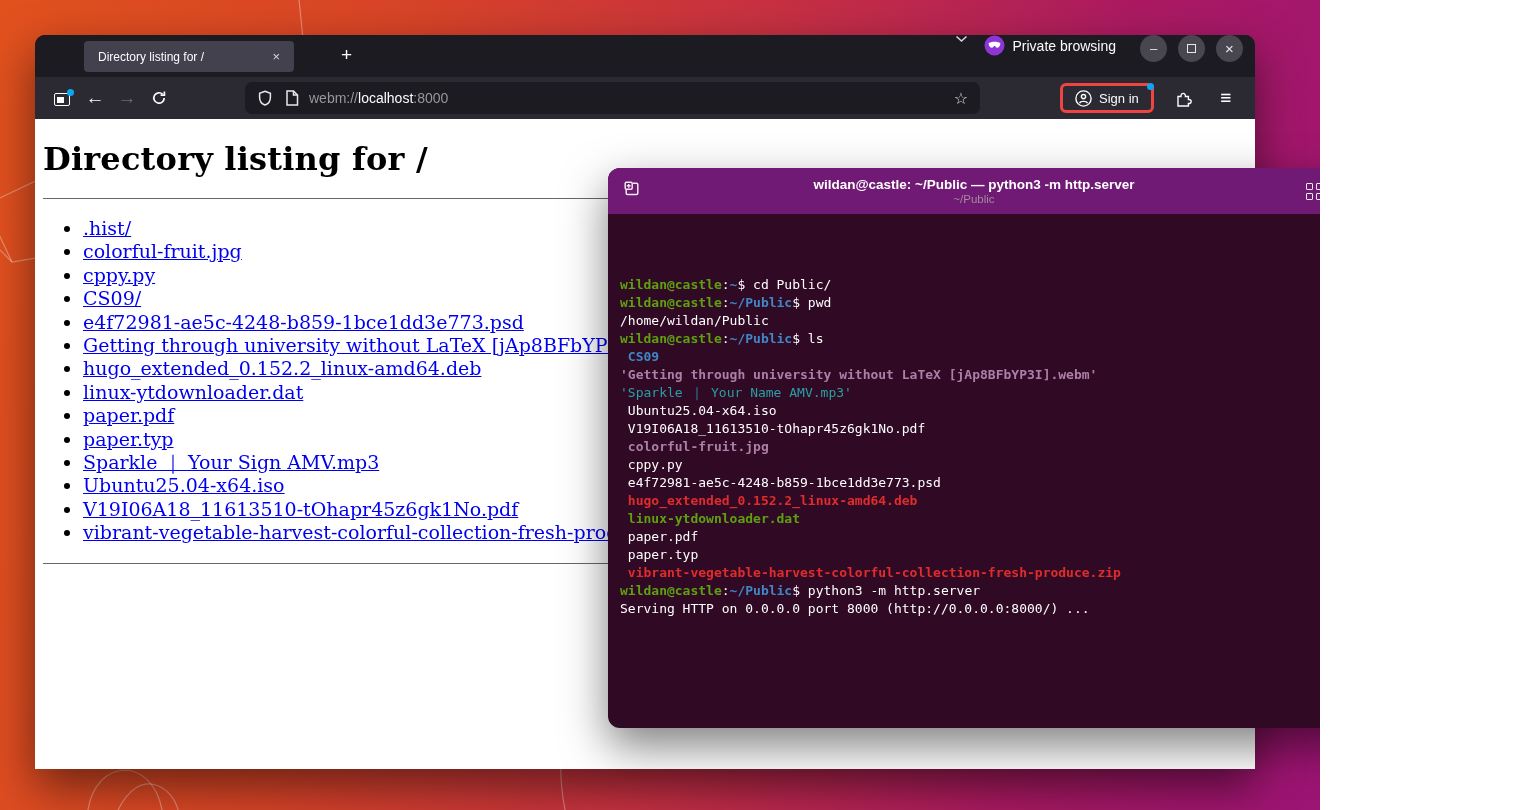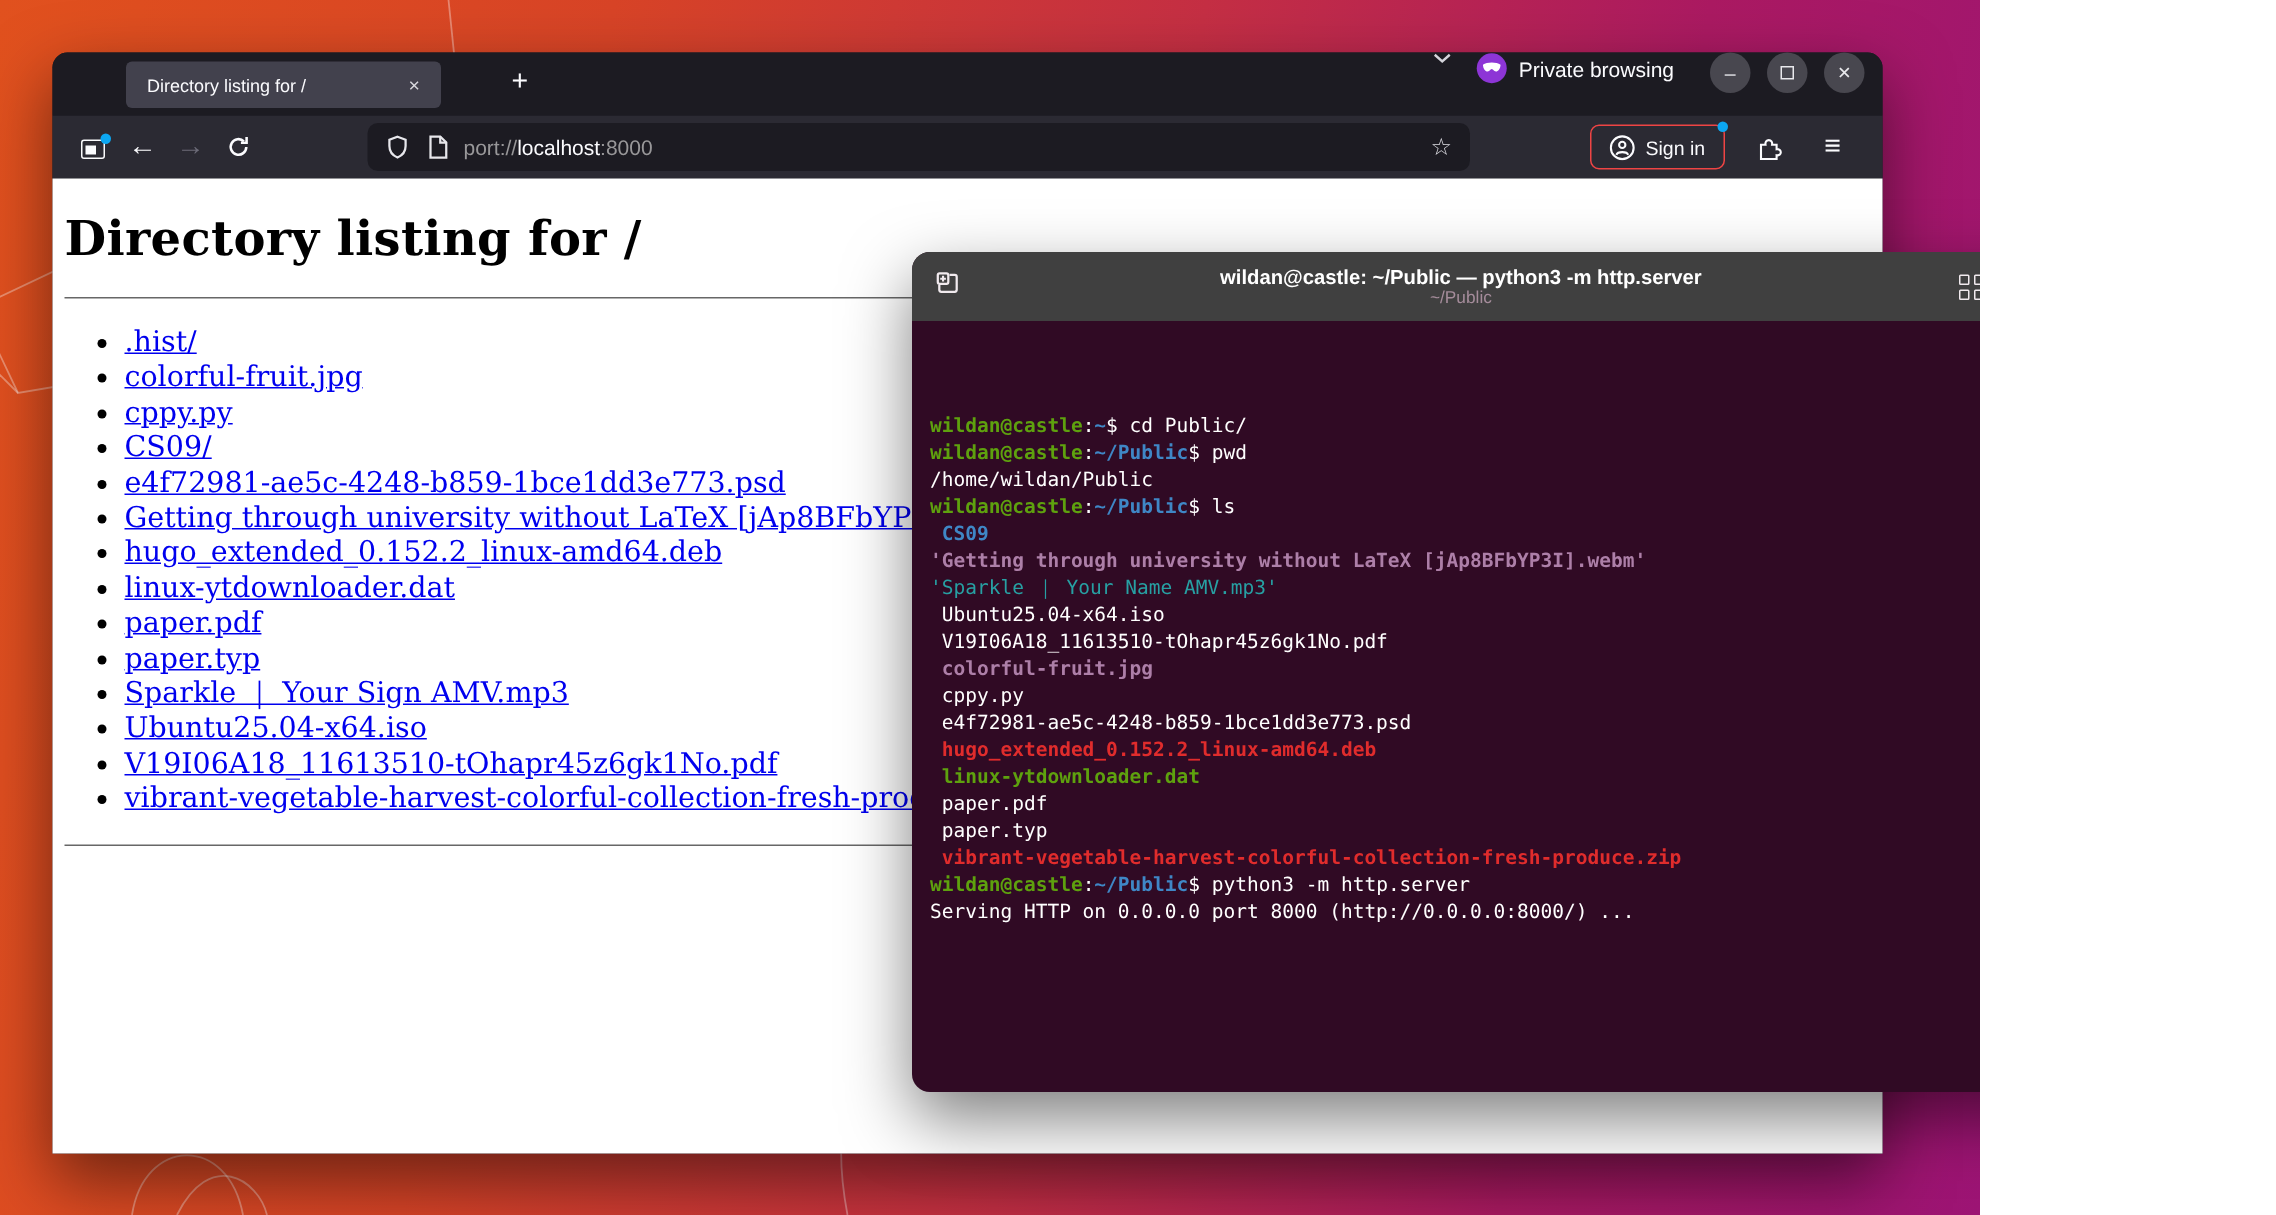--- a/index.html
+++ b/index.html
@@ -39,38 +39,38 @@
   .ffview .frame { position:absolute; left:0; top:2px; width:16px; height:13px; border:1.6px solid #fbfbfe; border-radius:2px; }
   .ffview .fill { position:absolute; left:2.5px; top:6.5px; width:7px; height:6px; background:#fbfbfe; }
   .ffview .dot, .dot-blue { position:absolute; width:7px; height:7px; border-radius:50%; }
   .ffview .dot { right:-2px; top:-2px; }
   .urlbar { flex:0 0 735px; margin-left:70px; height:32px; background:#1c1b22; border-radius:7px;
     display:flex; align-items:center; padding:0 12px; }
   .urlbar .spacer { flex:1; }
   .url-text { margin-left:10px; font-size:14px; color:#fbfbfe; }
   .url-text .mut { color:#989799; }
   .star { color:#dcdce2; font-size:16px; }
-  .signin { margin-left:80px; height:30px; border:1px solid #ef4444; border-radius:6px;
+  .signin { margin-left:80px; height:30px; border:3px solid #ef4444; border-radius:6px;
     display:flex; align-items:center; gap:7px; padding:0 12px; color:#fbfbfe; font-size:13px; position:relative; }
   .signin .dot-blue { right:-3px; top:-3px; }
   .toolbar .tail { display:flex; align-items:center; gap:10px; margin-left:14px; }
 
   .page { height:650px; background:#ffffff; overflow:hidden; padding:8px; color:#000;
     font-family:"DejaVu Serif", serif; }
   .page h1 { font-size:32px; font-weight:bold; margin:13px 0 20px 0; letter-spacing:.2px; }
   .page hr { border:none; border-top:1px solid #676767; margin:0; }
   .page ul { margin:18px 0; padding-left:40px; }
   .page li { font-size:19px; line-height:23.4px; }
   .page a { color:#0000ee; }
 
   
   .term { position:absolute; left:608px; top:168px; width:873px; height:560px;
     background:#300a24; border-radius:12px; box-shadow:0 18px 45px rgba(0,0,0,.5);
     overflow:hidden; }
-  .term-hdr { height:46px; background:#404040; display:flex; align-items:center; padding:0 14px; }
+  .term-hdr { height:46px; background:#701a75; display:flex; align-items:center; padding:0 14px; }
   .term-titles { flex:1; text-align:center; overflow:hidden; }
   .term-title { color:#ffffff; font-size:13.5px; font-weight:bold; white-space:nowrap; }
   .term-sub { color:#a58c9b; font-size:11.5px; margin-top:1px; }
   .term-hdr .hicons { display:flex; align-items:center; gap:13px; }
   .tbtn { width:27px; height:27px; border-radius:50%; background:rgba(255,255,255,.15); color:#f1eaee;
     display:flex; align-items:center; justify-content:center; font-size:13px; }
   .tbtn .sq { width:9px; height:9px; border:1.5px solid #f1eaee; display:block; }
   .grid-ic { display:grid; grid-template-columns:7px 7px; grid-template-rows:7px 7px; gap:3px; }
   .grid-ic span { border:1.5px solid #f1eaee; border-radius:1px; }
   .burger { color:#f1eaee; font-size:19px; line-height:1; }
@@ -147,21 +147,21 @@
       </div>
 
       <div class="urlbar">
         <svg width="16" height="17" viewBox="0 0 16 17">
           <path d="M8 1.2 L13.4 3.2 V7.4 C13.4 11 11 13.8 8 15 C5 13.8 2.6 11 2.6 7.4 V3.2 Z" fill="none" stroke="#e7e7ec" stroke-width="1.5"></path>
         </svg>
         <svg style="margin-left:12px" width="14" height="16" viewBox="0 0 14 16">
           <path d="M2 1 H8.5 L12.5 5 V15 H2 Z" fill="none" stroke="#e7e7ec" stroke-width="1.5"></path>
           <path d="M8.5 1 V5 H12.5" fill="none" stroke="#e7e7ec" stroke-width="1.5"></path>
         </svg>
-        <span class="url-text"><span class="mut">port://</span><span>localhost</span><span class="mut">:8000</span></span>
+        <span class="url-text"><span class="mut">webm://</span><span>localhost</span><span class="mut">:8000</span></span>
         <span class="spacer"></span>
         <span class="star">☆</span>
       </div>
 
       <div class="signin">
         <svg width="17" height="17" viewBox="0 0 17 17">
           <circle cx="8.5" cy="8.5" r="7.6" fill="none" stroke="#fbfbfe" stroke-width="1.4"></circle>
           <circle cx="8.5" cy="6.6" r="2.1" fill="none" stroke="#fbfbfe" stroke-width="1.4"></circle>
           <path d="M4.6 13.2 C5.4 10.8 11.6 10.8 12.4 13.2" fill="none" stroke="#fbfbfe" stroke-width="1.4"></path>
         </svg>

